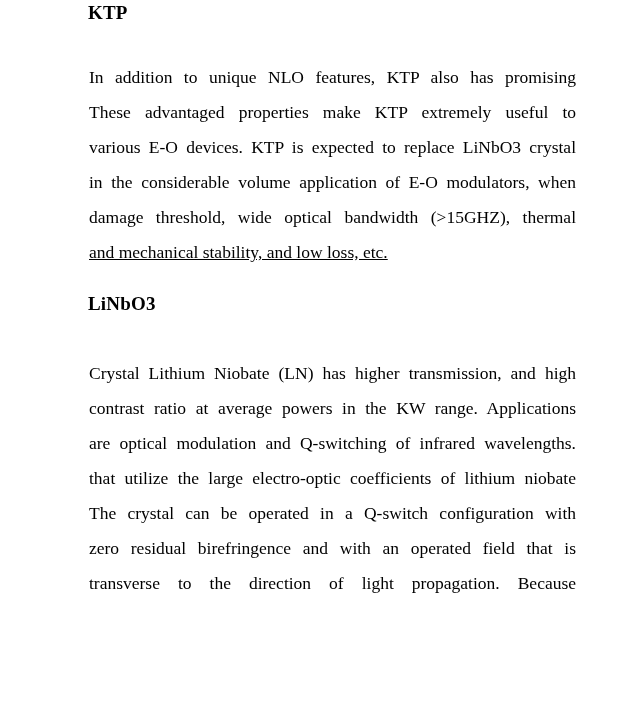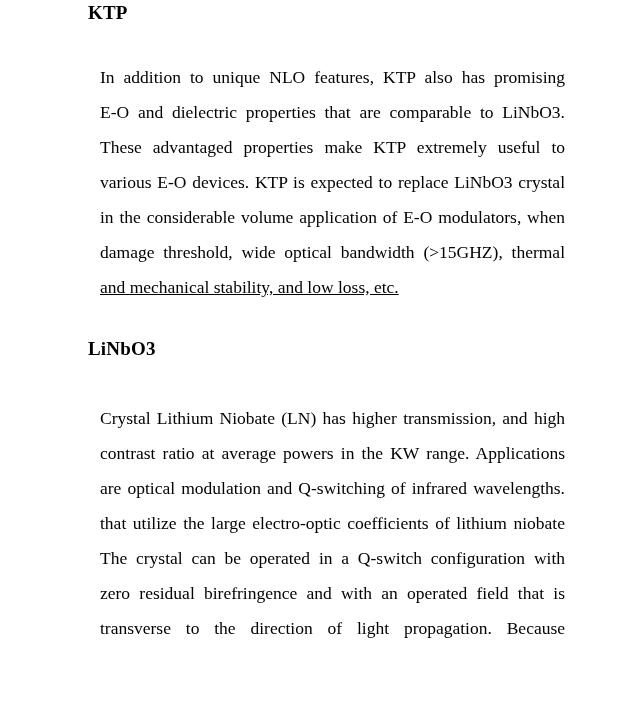--- a/index.html
+++ b/index.html
@@ -27,24 +27,24 @@
     font-weight: bold;
     font-size: 19px;
     line-height: 35px;
     text-align: left;
     letter-spacing: 0.2px;
   }
   .heading.first {
     margin-top: -5px;
   }
   .heading.second {
-    margin-top: 26px;
+    margin-top: 16px;
   }
   .para {
-    margin: 12px;
+    margin: 1px;
   }
   .para.first {
     margin-top: 30px;
   }
   .para.second {
     margin-top: 35px;
   }
   .jline {
     font-size: 17.5px;
     line-height: 35px;
@@ -63,21 +63,20 @@
 </style>
 </head>
 <body>
 
 <div class="doc-page">
 
   <div class="heading first">KTP</div>
 
   <div class="para first">
     <div class="jline">In addition to unique NLO features, KTP also has promising</div>
-    <div class="jline">E-O and dielectric properties that are comparable to LiNbO3.</div>
     <div class="jline">These advantaged properties make KTP extremely useful to</div>
     <div class="jline">various E-O devices. KTP is expected to replace LiNbO3 crystal</div>
     <div class="jline">in the considerable volume application of E-O modulators, when</div>
     <div class="jline">damage threshold, wide optical bandwidth (&gt;15GHZ), thermal</div>
     <div class="jline final">and mechanical stability, and low loss, etc.</div>
   </div>
 
   <div class="heading second">LiNbO3</div>
 
   <div class="para second">

